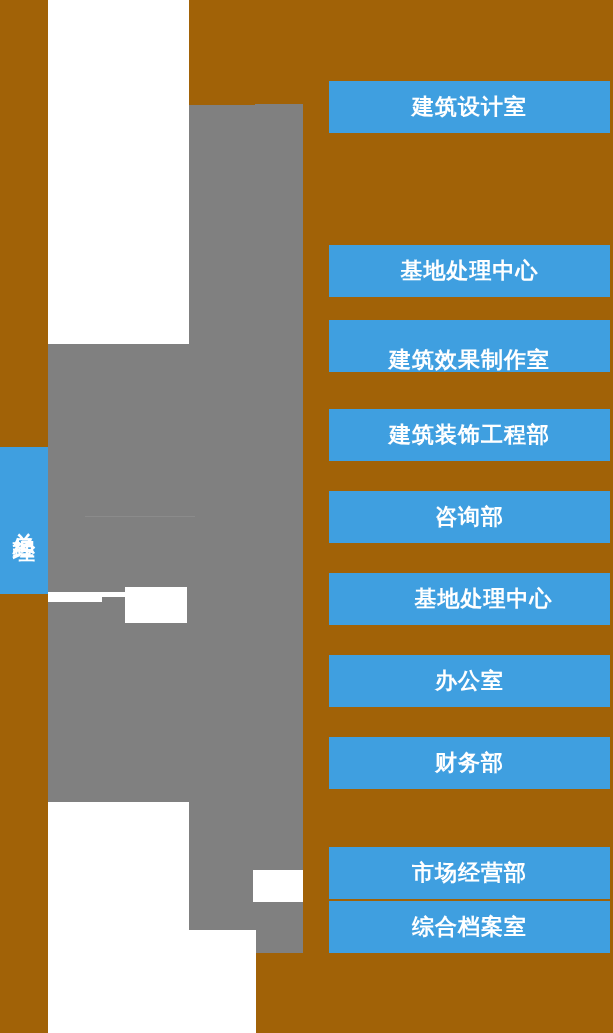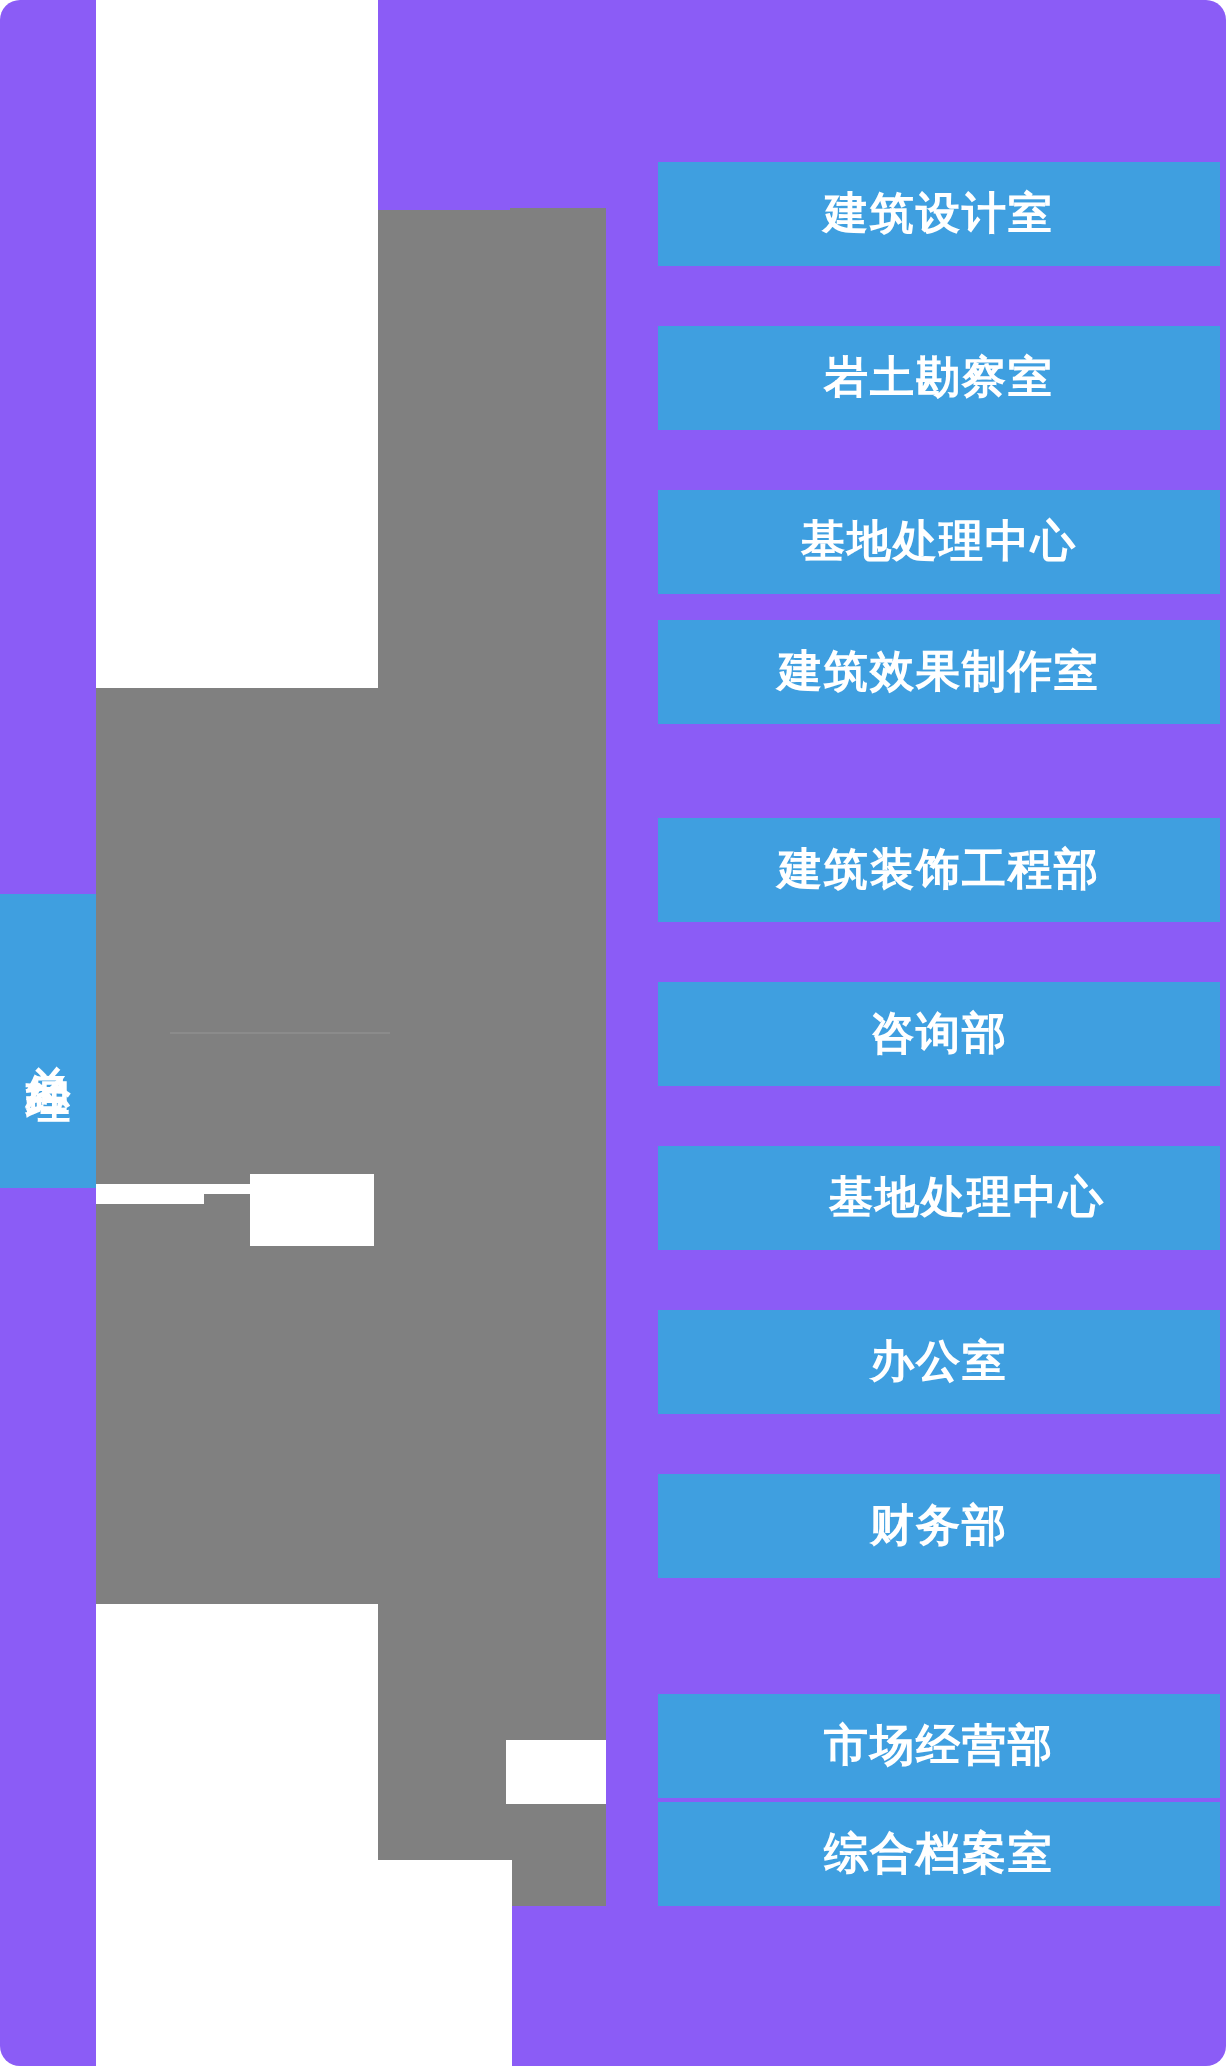--- a/index.html
+++ b/index.html
@@ -56,21 +56,21 @@
     padding: 0;
   }
   .root-box span {
     writing-mode: vertical-rl;
     text-orientation: upright;
   }
 </style>
 </head>
 <body>
 
-<div id="org-chart" style="background: #8b5cf6; border-radius: 10px;">
+<div id="org-chart" style="background: #a16207;">
 
   <svg id="connector-layer" viewBox="0 0 613 1033">
 
     <path fill="#808080" d="M 189,105
              L 255,105
              L 255,104
              L 303,104
              L 303,870
              L 253,870
              L 253,902
@@ -102,29 +102,26 @@
   </svg>
 
   <div class="node-box root-box" style="background: rgb(63, 159, 224); color: rgb(255, 255, 255);">
     <span>总经理</span>
   </div>
 
   <div class="node-box dept-box" style="top: 81px; background: rgb(63, 159, 224); color: rgb(255, 255, 255);">
     <span>建筑设计室</span>
   </div>
 
-  <div class="node-box dept-box" style="top: 163px; background: rgb(63, 159, 224); color: rgb(255, 255, 255);">
-    <span>岩土勘察室</span>
-  </div>
 
   <div class="node-box dept-box" style="top: 245px; background: rgb(63, 159, 224); color: rgb(255, 255, 255);">
     <span>基地处理中心</span>
   </div>
 
-  <div class="node-box dept-box" style="top: 310px; background: rgb(63, 159, 224); color: rgb(255, 255, 255);">
+  <div class="node-box dept-box" style="top: 320px; background: rgb(63, 159, 224); color: rgb(255, 255, 255); align-items: flex-end;">
     <span>建筑效果制作室</span>
   </div>
 
   <div class="node-box dept-box" style="top: 409px; background: rgb(63, 159, 224); color: rgb(255, 255, 255);">
     <span>建筑装饰工程部</span>
   </div>
 
   <div class="node-box dept-box" style="top: 491px; background: rgb(63, 159, 224); color: rgb(255, 255, 255);">
     <span>咨询部</span>
   </div>

